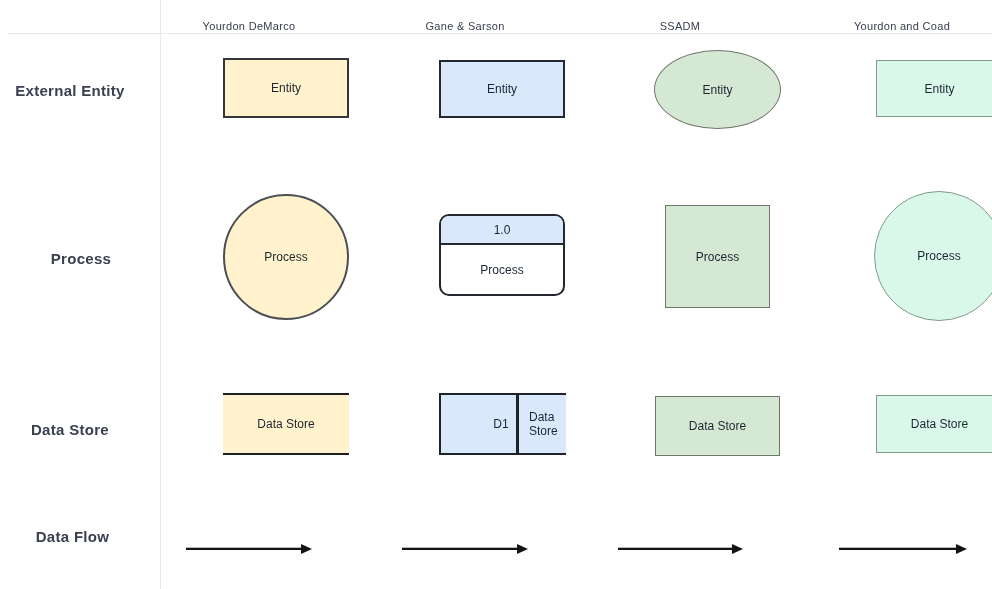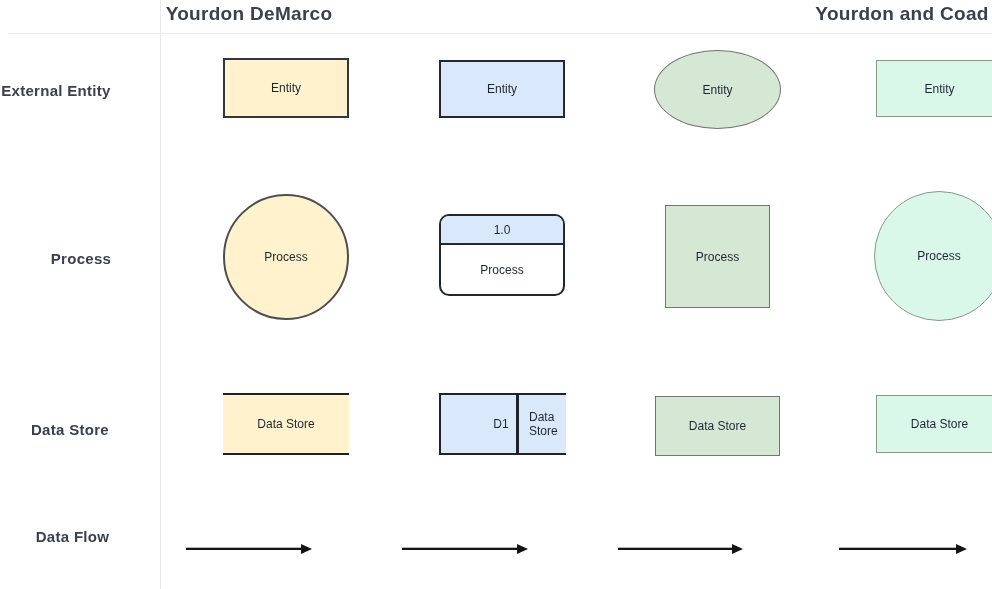--- a/index.html
+++ b/index.html
@@ -8,23 +8,23 @@
     width:992px;height:589px;
     background:#ffffff;
     font-family:"Liberation Sans", sans-serif;
     overflow:hidden;
   }
   
   .vline{position:absolute;left:160px;top:0;width:1px;height:589px;background:#e9e9ec;}
   .hline{position:absolute;left:8px;top:33px;width:984px;height:1px;background:#e9e9ec;}
   
   .col-header{
-    position:absolute;top:1px;width:200px;height:26px;
+    position:absolute;top:13px;width:200px;height:26px;
     display:flex;align-items:center;justify-content:center;
-    font-weight:700;font-size:19px;letter-spacing:.3px;color:#3b4050;
+    font-weight:400;font-size:11px;letter-spacing:.3px;color:#3b4050;
   }
   .row-label{
     position:absolute;height:20px;display:flex;align-items:center;justify-content:center;
     font-weight:700;font-size:15px;letter-spacing:.3px;color:#3b4050;
   }
   
   .shape{
     position:absolute;display:flex;align-items:center;justify-content:center;
     box-sizing:border-box;font-size:12px;color:#1d2733;margin-left:37px;
   }
@@ -74,23 +74,25 @@
 </style>
 </head>
 <body>
 
 <div class="canvas">
 
   <div class="vline"></div>
   <div class="hline"></div>
 
   <div class="col-header" style="left:149px;">Yourdon DeMarco</div>
+  <div class="col-header" style="left:365px;">Gane &amp; Sarson</div>
+  <div class="col-header" style="left:580px;">SSADM</div>
   <div class="col-header" style="left:802px;">Yourdon and Coad</div>
 
-  <div class="row-label" style="left:0;top:80px;width:112px;">External Entity</div>
+  <div class="row-label" style="left:0;top:80px;width:112px;padding-left:14px;">External Entity</div>
   <div class="row-label" style="left:0;top:248px;width:162px;">Process</div>
   <div class="row-label" style="left:0;top:419px;width:140px;">Data Store</div>
   <div class="row-label" style="left:0;top:526px;width:145px;">Data Flow</div>
 
   <div class="shape yd-entity" style="background-color: rgb(255, 242, 204);">
     <span>Entity</span>
   </div>
   <div class="shape gs-entity" style="background-color: rgb(218, 232, 252);">
     <span>Entity</span>
   </div>

